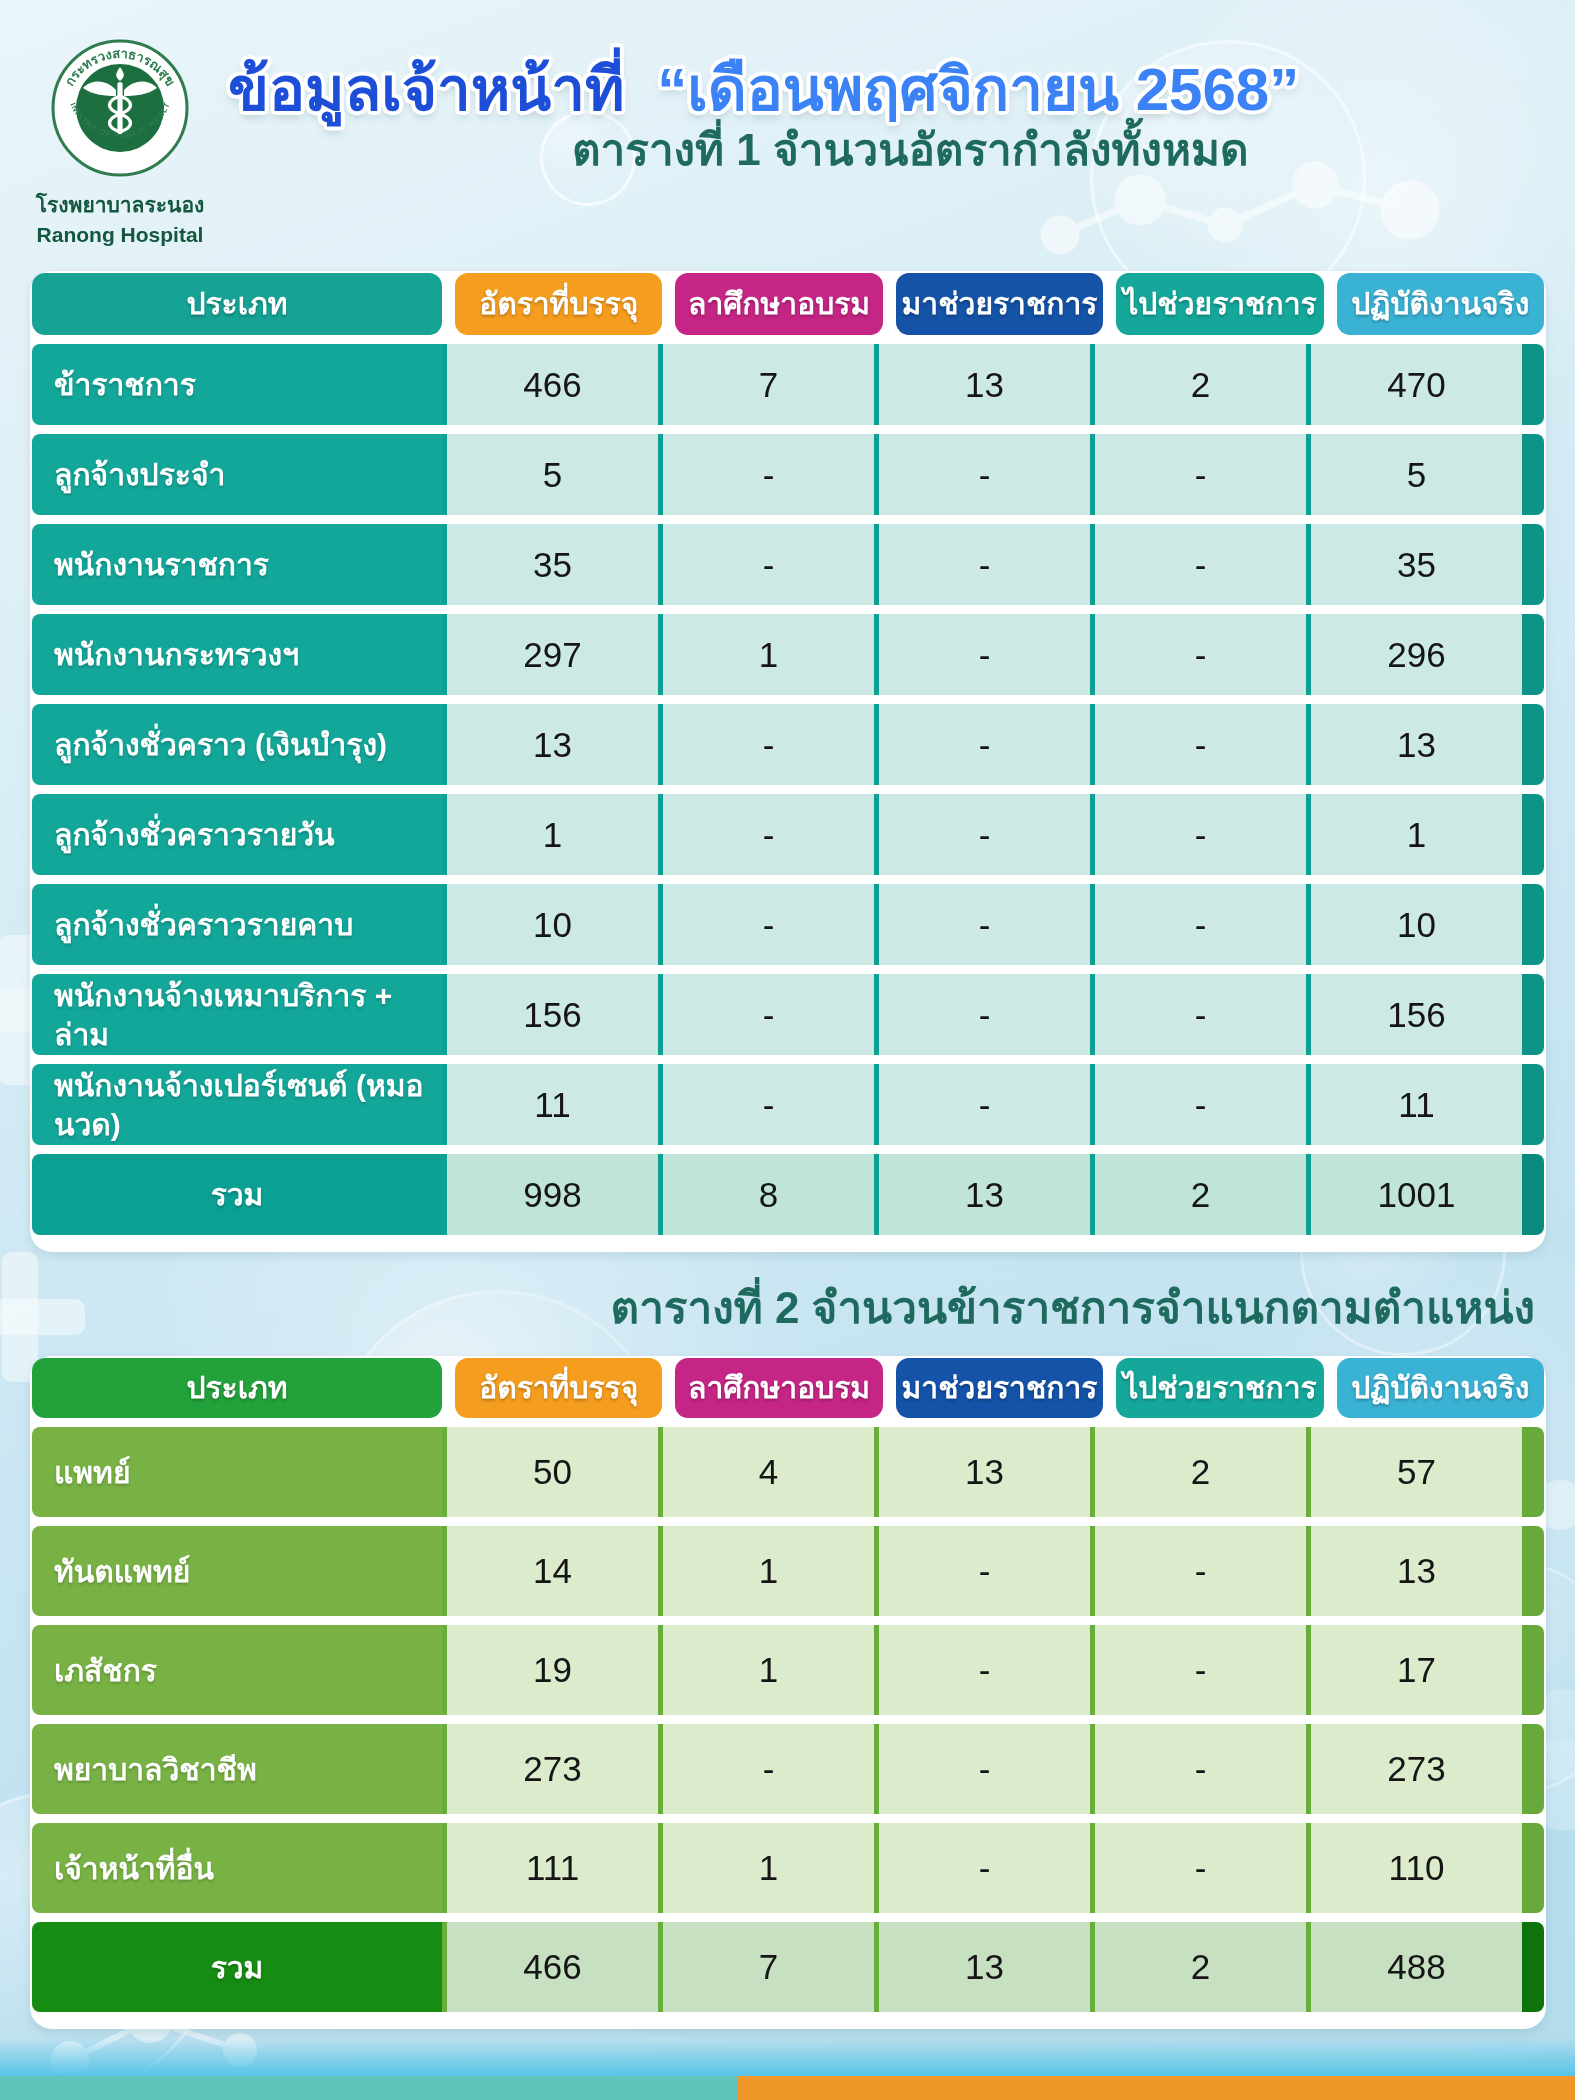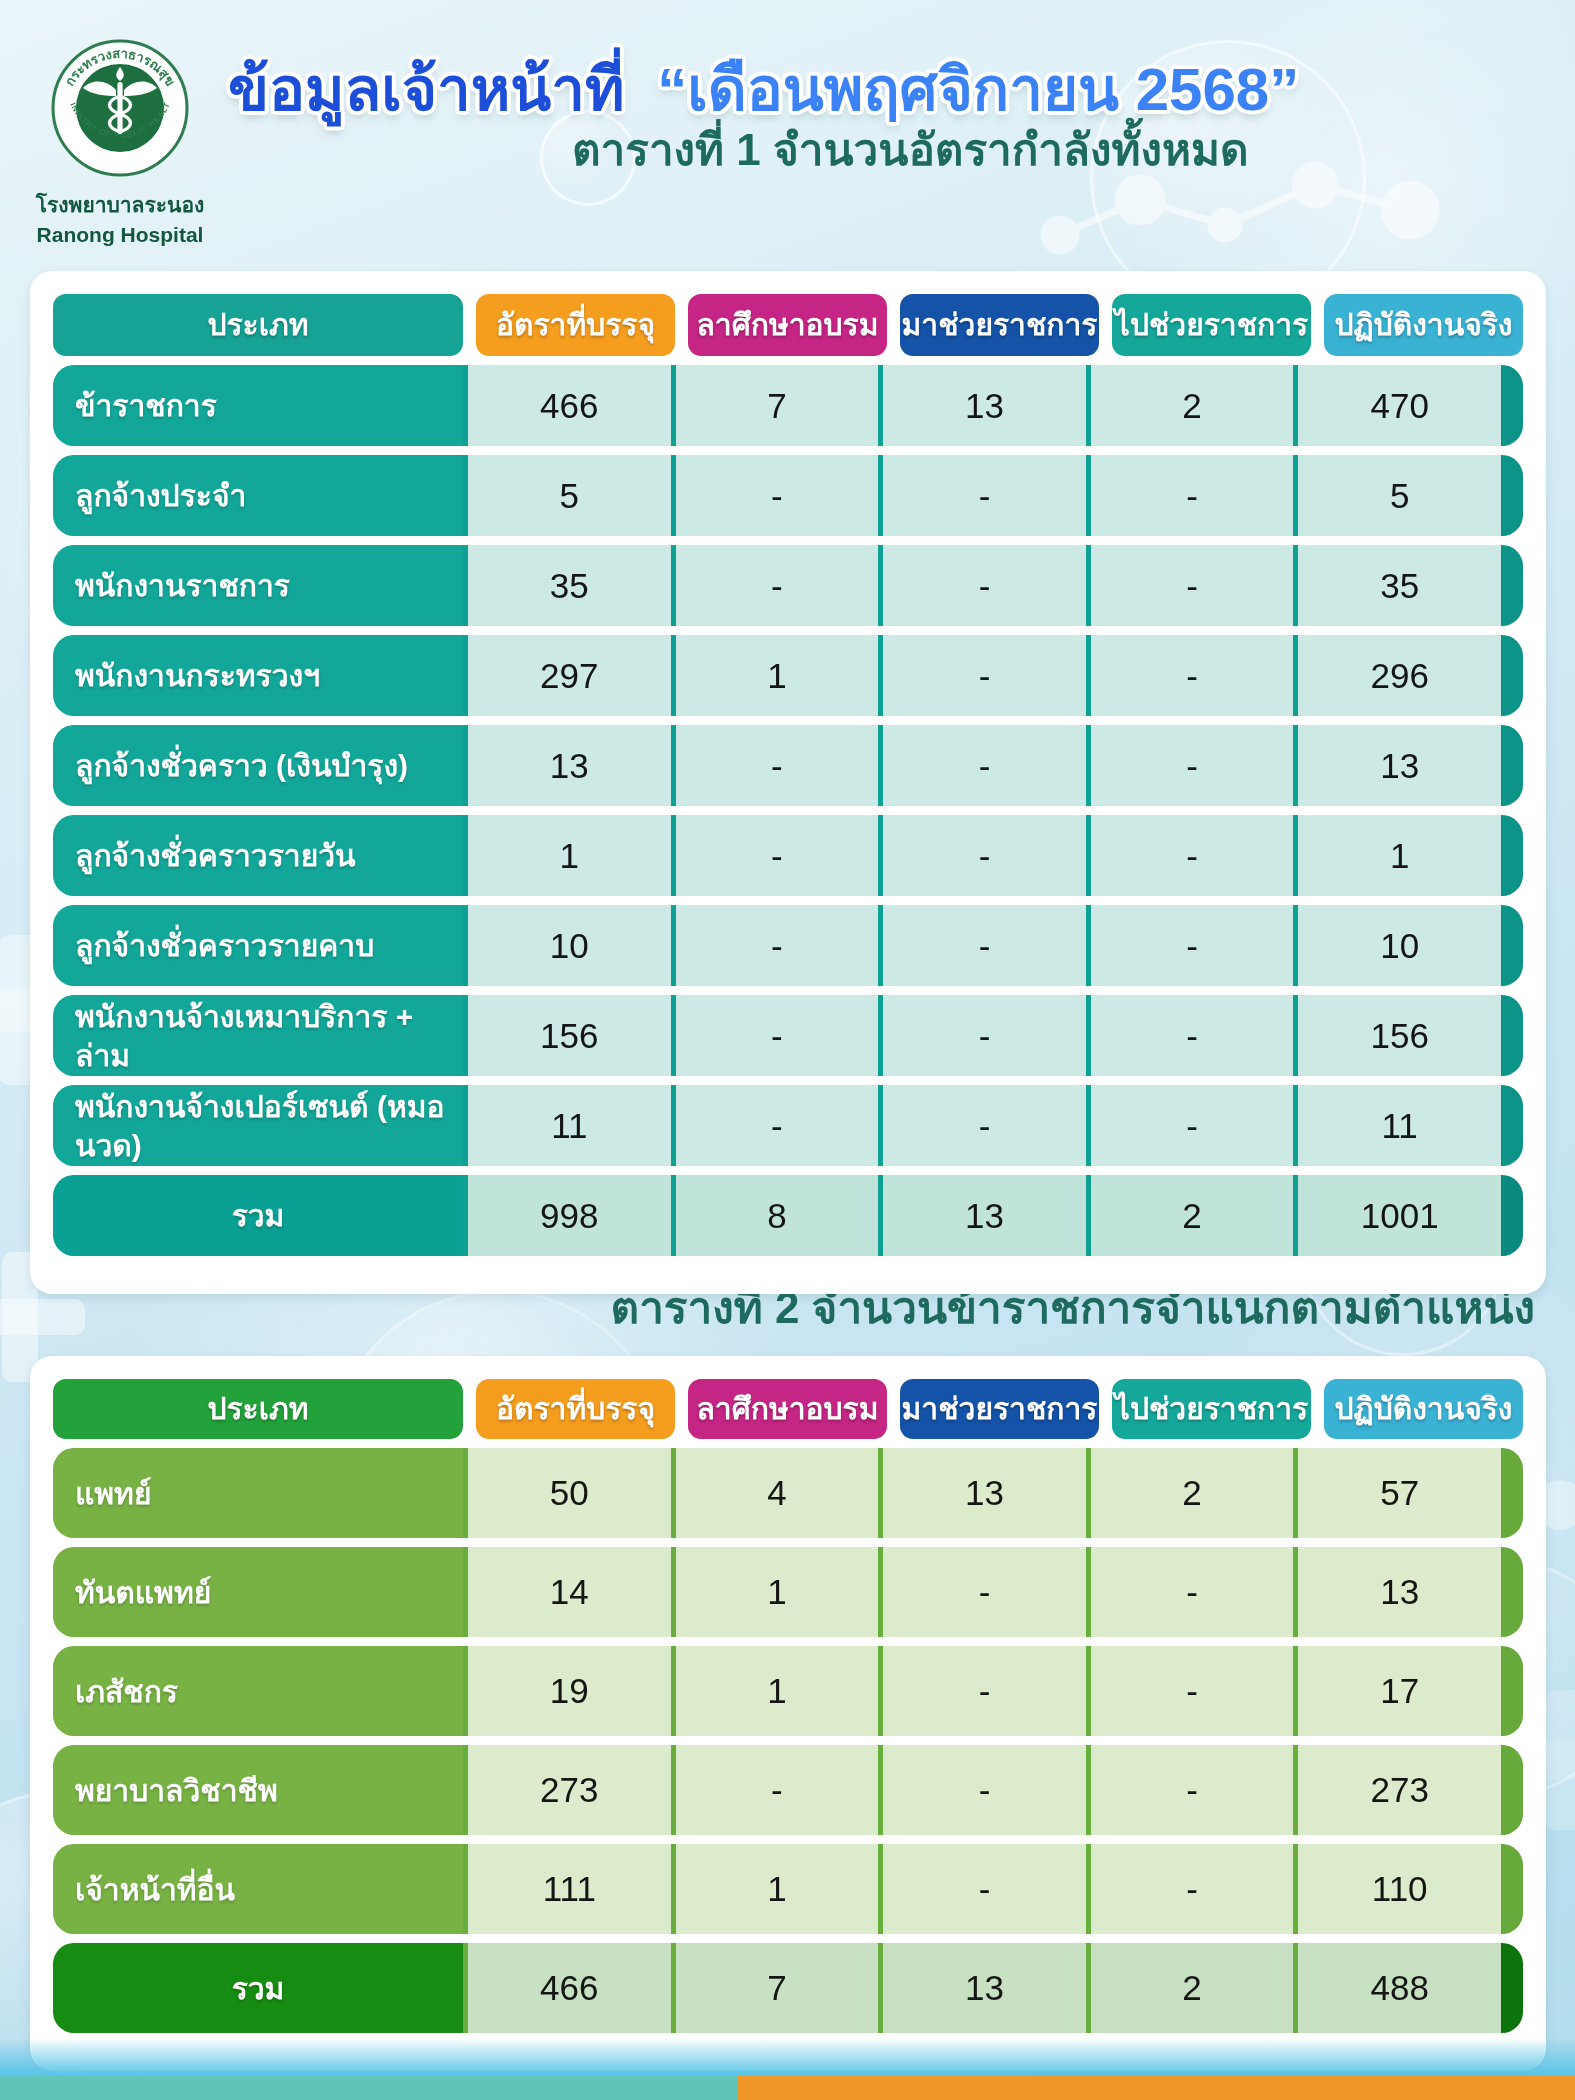--- a/index.html
+++ b/index.html
@@ -29,41 +29,41 @@
     font-weight:bold;font-size:60px;line-height:1.45;
     text-shadow:-3px -3px 0 #fff,3px -3px 0 #fff,-3px 3px 0 #fff,3px 3px 0 #fff,
       0 -4px 0 #fff,0 4px 0 #fff,-4px 0 0 #fff,4px 0 0 #fff,0 6px 8px rgba(30,80,80,.25)}
   .title-prefix{color:#1d4ed8}
   .title-highlight{color:#3b82f6;margin-left:16px}
   .tcaption{position:absolute;font-weight:bold;font-size:44px;color:#1e6a5e;line-height:1.25}
   .cap1{top:122px;left:572px}
   .cap2{top:1280px;right:40px}
   
   .panel{position:absolute;left:30px;width:1516px;box-sizing:border-box;
-    background:#fff;border-radius:22px;padding:23px;
+    background:#fff;border-radius:22px;padding:2px;
     box-shadow:0 4px 10px rgba(60,110,120,.15)}
   .p1{top:271px}
   .p2{top:1356px}
   .pal-teal{--c0:#16a295;--lab:#13a79a;--cell:#cde9e6;--sep:#0fa094;--cap:#0d9488;
             --labT:#0aa093;--cellT:#c0e3da;--capT:#0a8a7e}
   .pal-green{--c0:#23a23b;--lab:#78b244;--cell:#dcebcb;--sep:#69ad3c;--cap:#67a93a;
             --labT:#178c13;--cellT:#c6e0c1;--capT:#0d730d}
   .thead{display:flex;gap:13px;margin-bottom:9px}
   .hpill{border-radius:13px;color:#fff;font-weight:bold;font-size:30px;
     display:flex;align-items:center;justify-content:center;line-height:1.2;
     text-shadow:0 2px 3px rgba(0,0,0,.25)}
   .p1 .hpill{height:62px}
   .p2 .hpill{height:60px}
   .hpill.c0{flex:0 0 410px;background:var(--c0)}
   .hpill.c1{flex:1;background:#f59d1e}
   .hpill.c2{flex:1;background:#c52585}
   .hpill.c3{flex:1;background:#1453a8}
   .hpill.c4{flex:1;background:#16a79b}
   .hpill.c5{flex:1;background:#3ab2d4}
-  .trow{display:flex;border-radius:21px;overflow:hidden;background:var(--cell);margin-bottom:9px}
+  .trow{display:flex;border-radius:8px;overflow:hidden;background:var(--cell);margin-bottom:9px}
   .trow:last-child{margin-bottom:15px}
   .p1 .trow{height:81px}
   .p2 .trow{height:90px}
   .trow .lab{flex:0 0 410px;box-sizing:border-box;background:var(--lab);color:#fff;
     font-weight:bold;font-size:30px;line-height:1.3;display:flex;align-items:center;
     padding-left:22px;text-shadow:0 2px 3px rgba(0,0,0,.2)}
   .trow .val{flex:1;display:flex;align-items:center;justify-content:center;
     font-size:35px;color:#151515;border-left:5px solid var(--sep)}
   .trow .cap{flex:0 0 22px;background:var(--cap)}
   .trow.total .lab{background:var(--labT);justify-content:center;padding-left:0}

